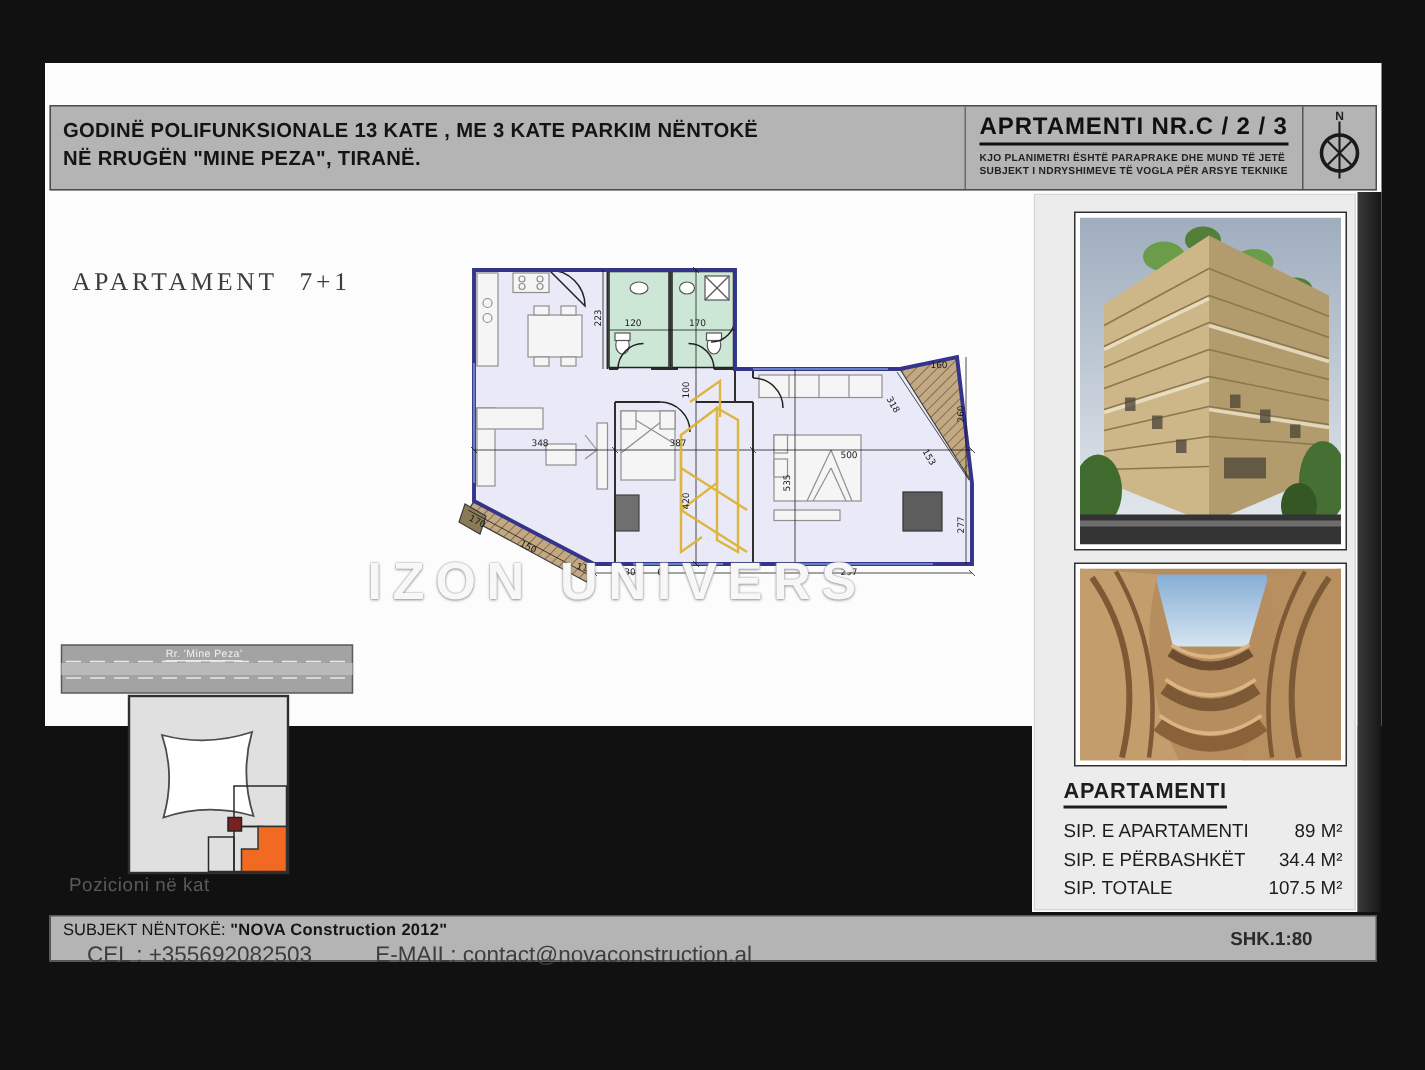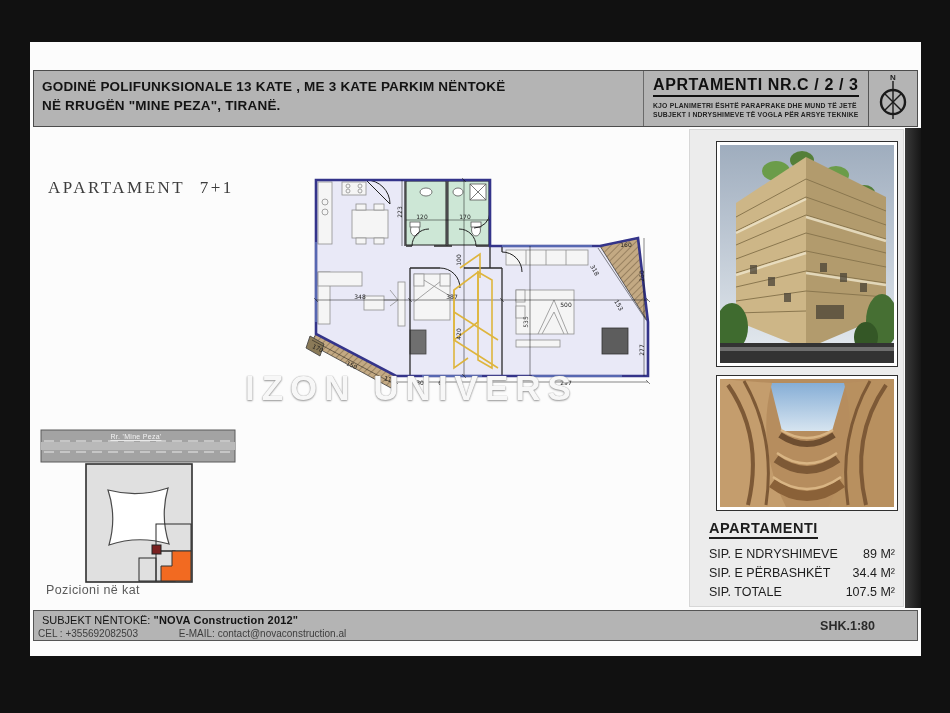--- a/index.html
+++ b/index.html
@@ -1,18 +1,18 @@
 <!DOCTYPE html>
 <html><head>
 <meta charset="utf-8">
 <style>
   html,body{margin:0;padding:0;background:#000;}
   #stage{position:relative;width:950px;height:713px;background:#111;overflow:hidden;
          font-family:"Liberation Sans",sans-serif;}
-  .paper{position:absolute;left:30px;top:42px;width:891px;height:614px;background:#fcfcfc;}
+  .paper{position:absolute;left:30px;top:42px;width:891px;height:442px;background:#fcfcfc;}
 
   
   .hdr{position:absolute;left:3px;top:28px;width:885px;height:57px;background:#b4b4b4;
        border:1px solid #4c4c4c;box-sizing:border-box;}
   .hdr-title{position:absolute;left:8px;top:6px;font-size:13.5px;font-weight:bold;color:#141414;
              line-height:19px;letter-spacing:.2px;}
   .hdr-right{position:absolute;left:580px;top:0;width:255px;height:100%;border-left:1px solid #6a6a6a;
              padding:5px 0 0 9px;box-sizing:border-box;margin-left:29px;}
   .apt-no{display:inline-block;font-size:16px;font-weight:bold;color:#101010;letter-spacing:.6px;
           border-bottom:2px solid #101010;padding-bottom:1px;}
@@ -47,21 +47,21 @@
   .info-title{font-size:14.5px;font-weight:bold;letter-spacing:.5px;border-bottom:2px solid #1d1d1d;
               display:inline-block;padding-bottom:1px;margin-bottom:6px;text-align:center;}
   .info-row{display:flex;justify-content:space-between;font-size:12.5px;line-height:19px;}
   .info-row.total{font-weight:normal;text-align:center;}
 
   
   .ftr{position:absolute;left:3px;top:568px;width:885px;height:31px;background:#b4b4b4;
        border:1px solid #555;box-sizing:border-box;}
   .ftr-l1{position:absolute;left:8px;top:3px;font-size:11px;color:#141414;}
   .ftr-l1 b{letter-spacing:.2px;}
-  .ftr-l2{position:absolute;left:4px;top:17px;font-size:10px;color:#3d3d3d;}
+  .ftr-l2{position:absolute;left:24px;top:17px;font-size:15px;color:#3d3d3d;}
   .ftr-l2 span{margin-right:38px;}
   .scale{position:absolute;right:42px;top:8px;font-size:12.5px;font-weight:bold;color:#2b2b2b;}
 </style>
 </head>
 <body>
 
 <div id="stage">
  <div class="paper">
 
   <div class="hdr">
@@ -337,21 +337,21 @@
           <path d="M52,104 Q87,130 122,104" stroke="#8a6138" stroke-width="10"></path>
           <path d="M61,51 Q87,67 113,51" stroke="#d9b584" stroke-width="2.5"></path>
           <path d="M57,74 Q87,95 117,74" stroke="#d9b584" stroke-width="2.5"></path>
           <path d="M53,98 Q87,122 121,98" stroke="#d9b584" stroke-width="2.5"></path>
         </g>
       </svg>
     </div>
     <div class="info">
       <div class="info-title">APARTAMENTI</div>
       <div class="info-row">
-        <span>SIP. E NDRYSHIMEVE</span>
+        <span>SIP. E APARTAMENTI</span>
         <span>89 M²</span>
       </div>
       <div class="info-row">
         <span>SIP. E PËRBASHKËT</span>
         <span>34.4 M²</span>
       </div>
       <div class="info-row total">
         <span>SIP. TOTALE</span>
         <span>107.5 M²</span>
       </div>

